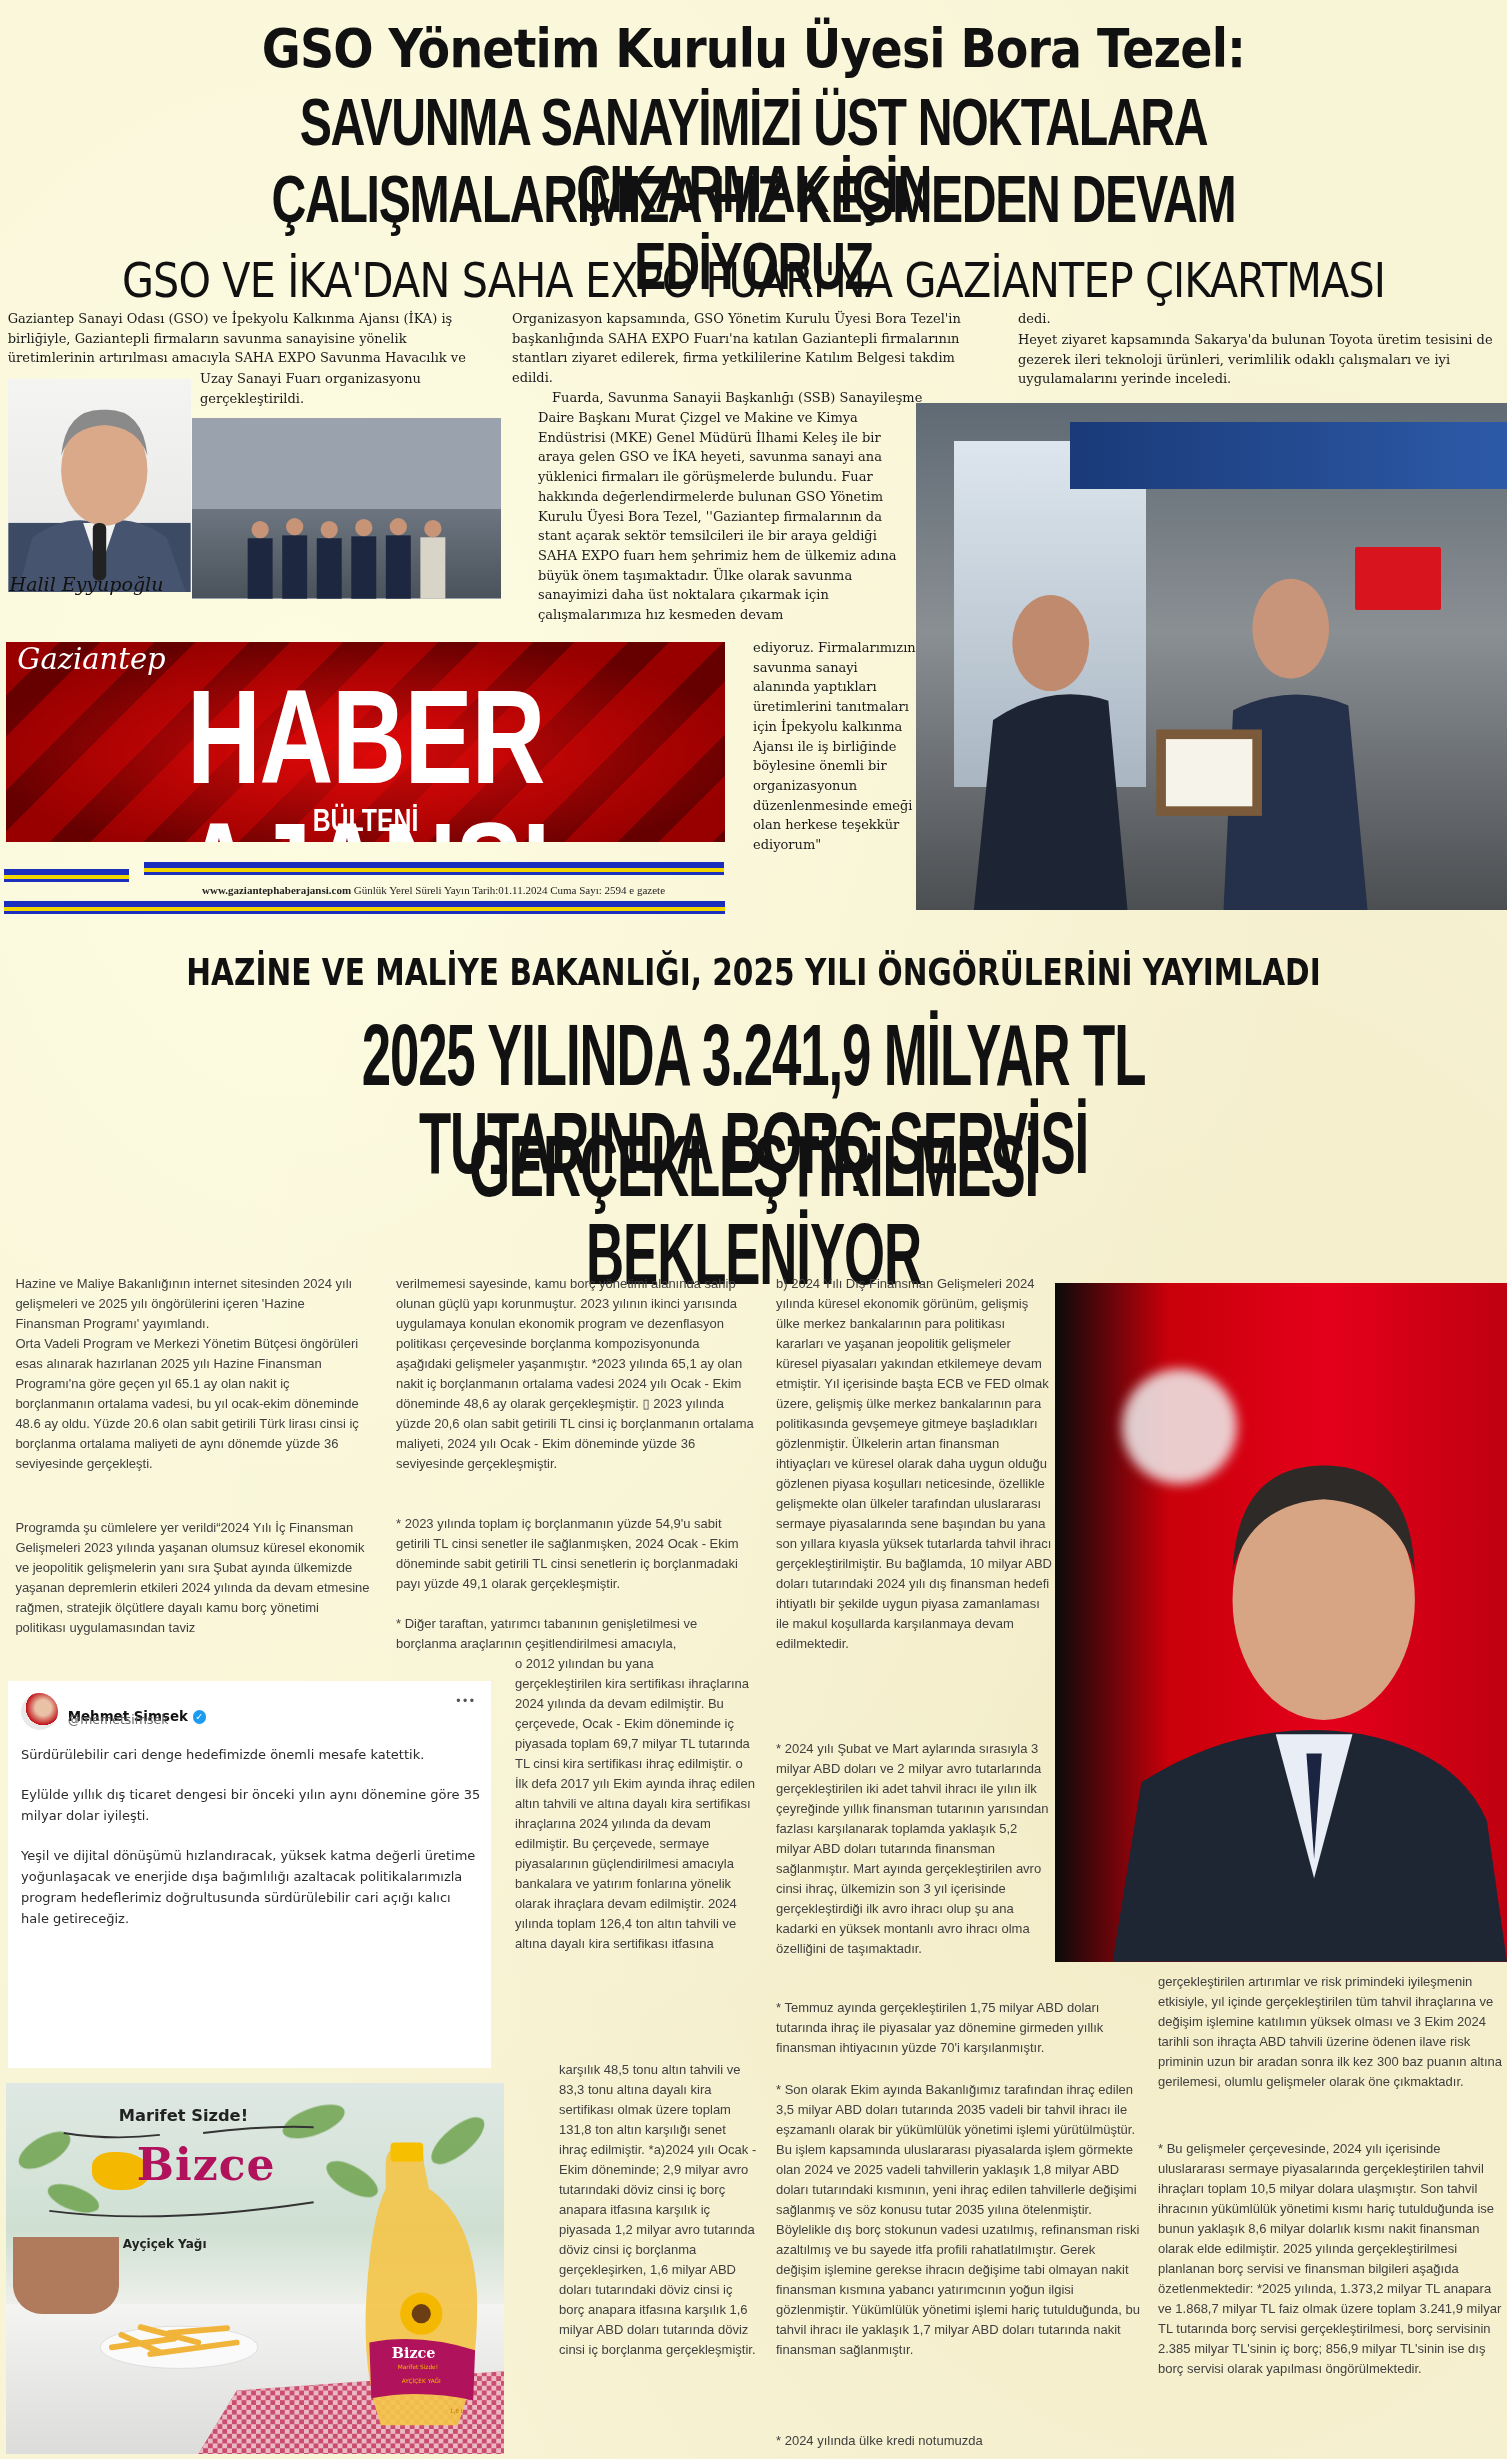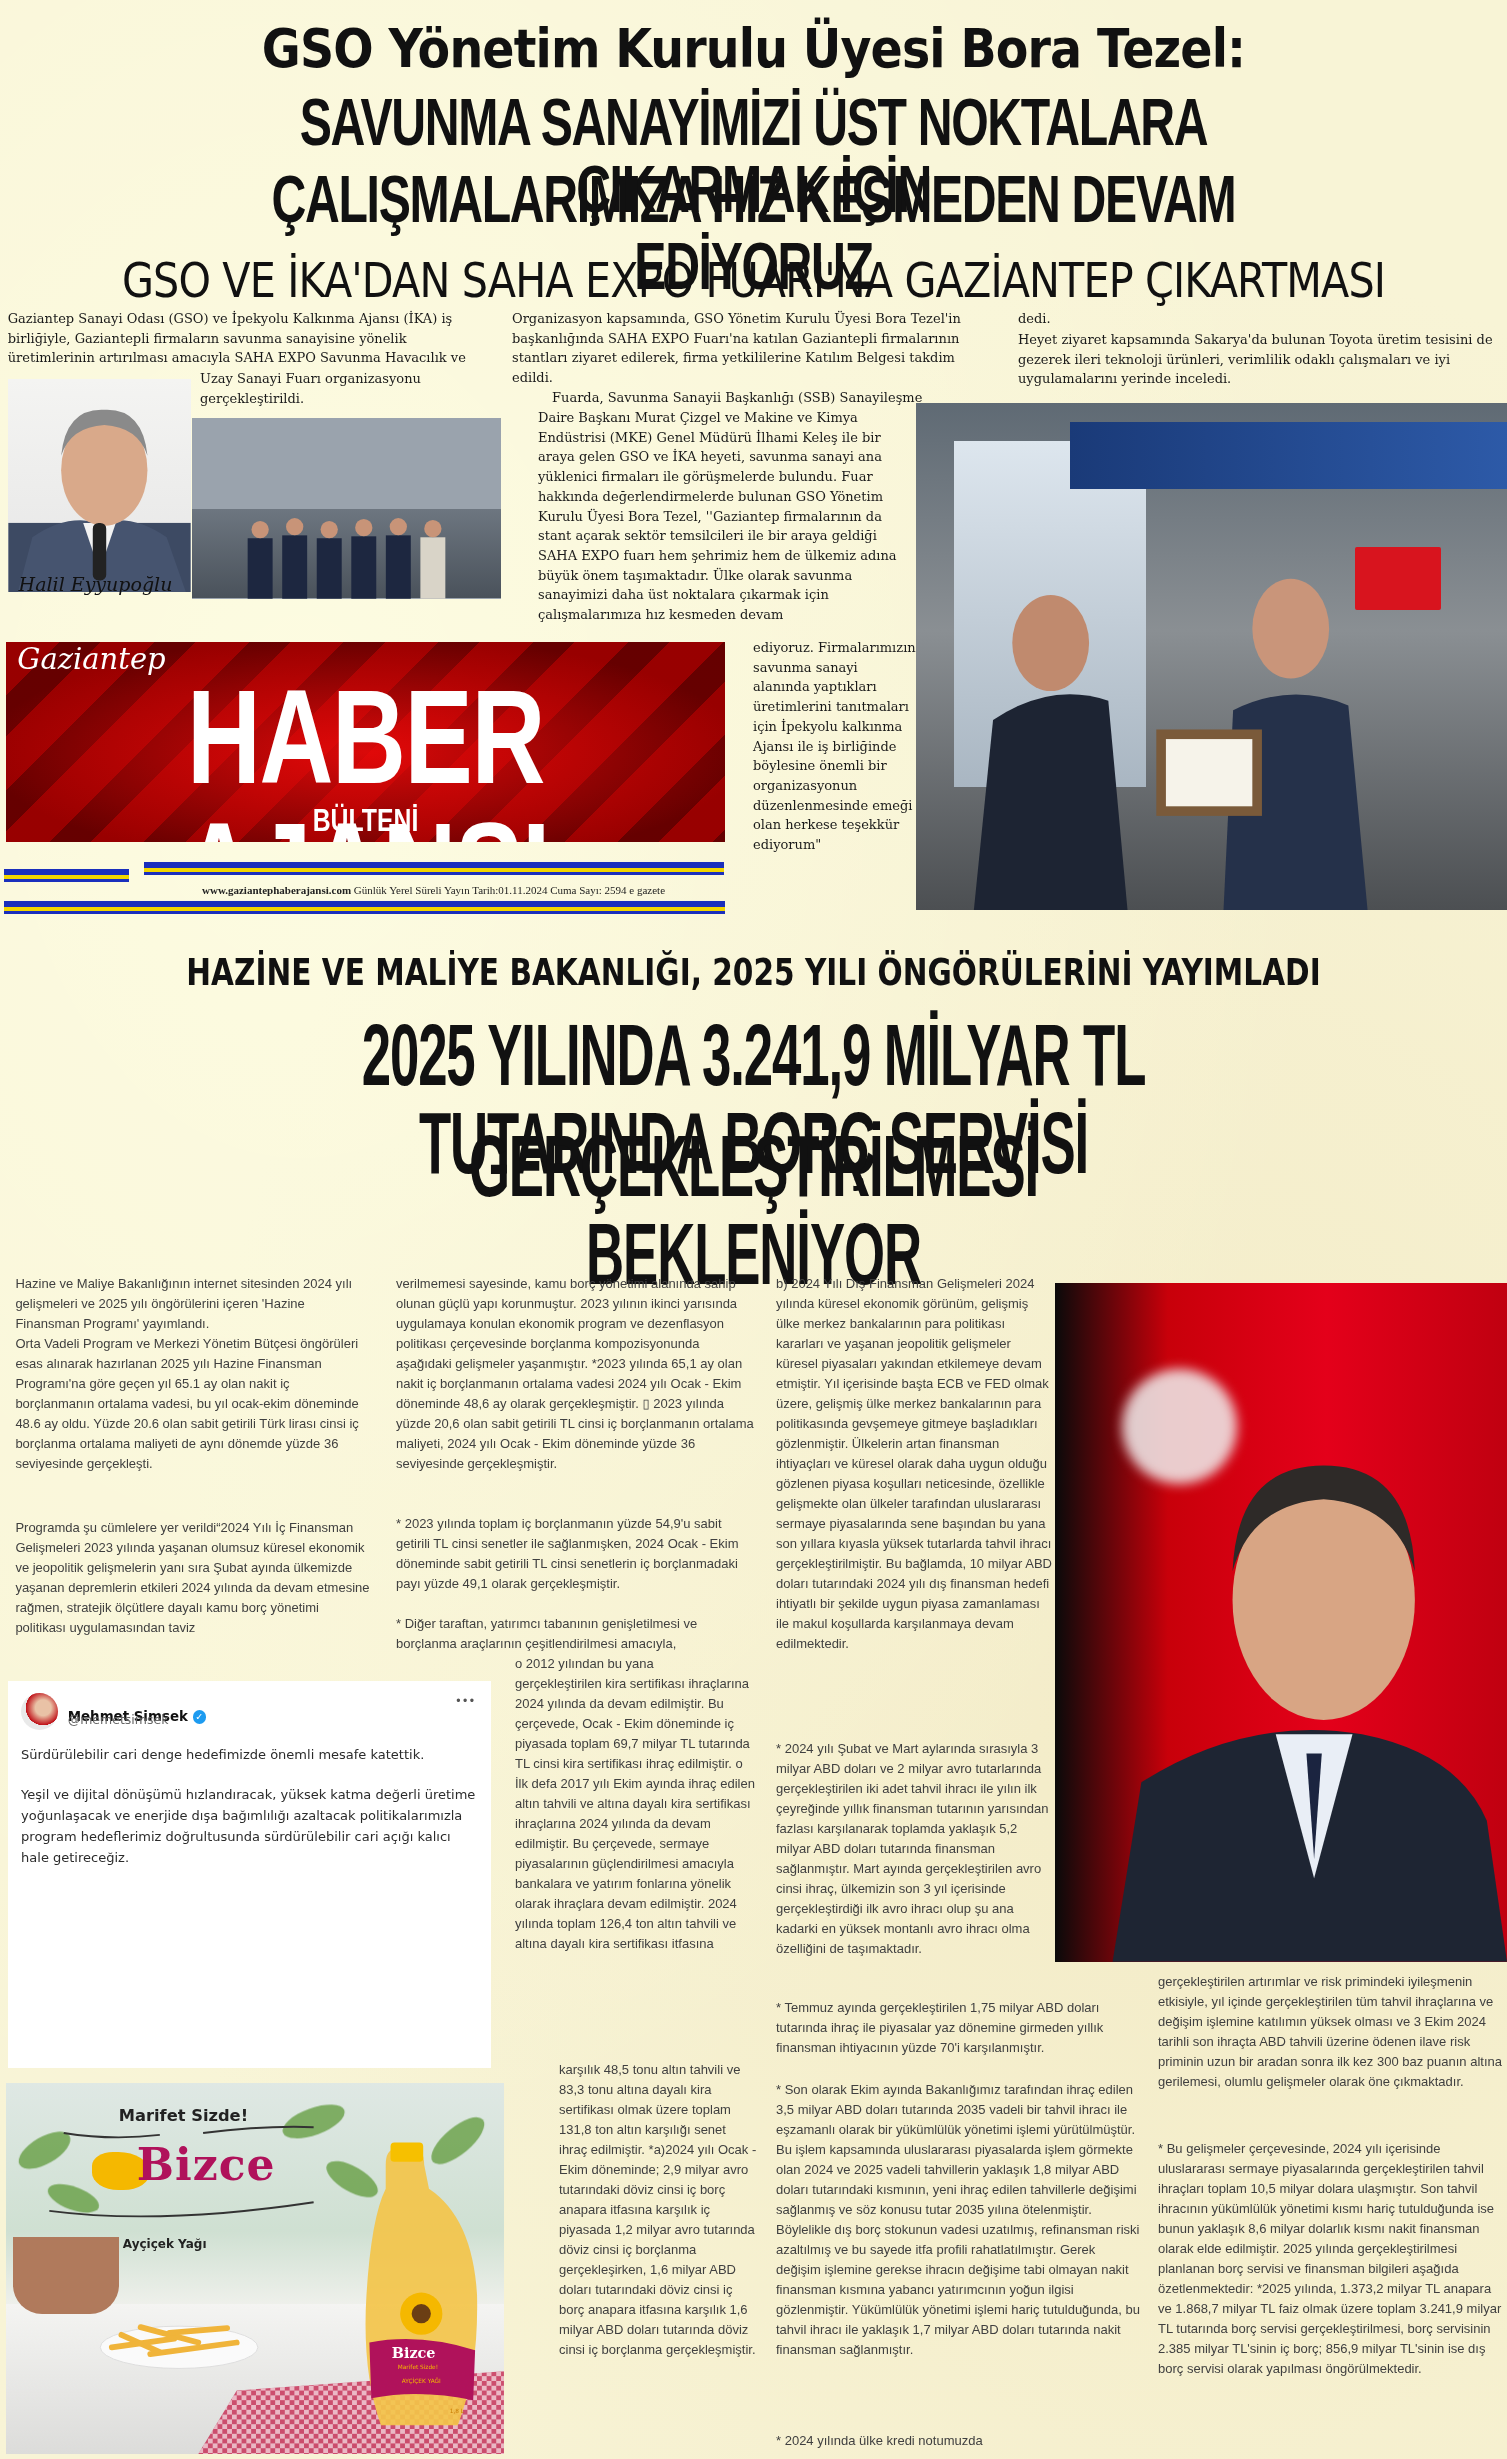--- a/index.html
+++ b/index.html
@@ -90,21 +90,21 @@
 <div class="abs photo" style="left:7.7px; top:379px; width:183px; height:213px; background:linear-gradient(180deg,#f4f4f2 0%,#e6e6e6 100%);">
   <svg width="183" height="213" viewBox="0 0 190 222">
     <rect x="0" y="150" width="190" height="72" fill="#3d4a63"></rect>
     <path d="M10 222 L25 165 Q60 140 95 150 Q130 140 165 165 L185 222 Z" fill="#46546f"></path>
     <path d="M78 150 L95 200 L112 150 Z" fill="#f2f2f2"></path>
     <ellipse cx="100" cy="95" rx="45" ry="58" fill="#d9a98a"></ellipse>
     <path d="M55 80 Q60 30 100 32 Q140 30 145 80 Q135 50 100 48 Q65 50 55 80 Z" fill="#8a8a8a"></path>
     <rect x="88" y="150" width="14" height="60" rx="6" fill="#222"></rect>
   </svg>
 </div>
-<div class="abs" style="left:9.6px; top:573px; font-family:'DejaVu Serif',serif; font-style:italic; font-size:19px; color:#111;padding-left:9px;">Halil Eyyupoğlu</div>
+<div class="abs" style="left:9.6px; top:573px; font-family:'DejaVu Serif',serif; font-style:italic; font-size:19px; color:#111;">Halil Eyyupoğlu</div>
 
 <div class="abs photo" style="left:192px; top:418px; width:309px; height:181px; background:#9aa3ad;">
   <div style="position:absolute; left:0; top:91px; width:309px; height:89px; background:linear-gradient(180deg,#6d7680,#4a525b);"></div>
   <svg style="position:absolute; left:0; top:0;" width="309" height="181" viewBox="0 0 322 188">
     <g fill="#1d2740">
       <rect x="58" y="125" width="26" height="63"></rect>
         <rect x="94" y="122" width="26" height="66"></rect>
         <rect x="130" y="125" width="26" height="63"></rect>
       <rect x="166" y="123" width="26" height="65"></rect>
         <rect x="202" y="122" width="26" height="66"></rect>
@@ -195,20 +195,21 @@
 <div class="abs tweet">
   <div style="position:absolute; left:13.4px; top:11.5px; width:37px; height:37px; border-radius:50%; background:radial-gradient(circle at 60% 40%,#e9c2a6 25%,#c01018 55%,#e9e9e9 56%);"></div>
   <div style="position:absolute; left:60px; top:28px; font-weight:bold; font-size:13.4px; color:#111;">
     <span>Mehmet Simsek</span>
     <span style="display:inline-block; width:13.4px; height:13.4px; border-radius:50%; background:#1d9bf0; color:#fff; font-size:9.6px; line-height:13.4px; text-align:center; vertical-align:middle;">✓</span>
   </div>
   <div style="position:absolute; left:60px; top:31px; font-size:12.5px; color:#666;">@memetsimsek</div>
   <div style="position:absolute; right:15.4px; top:13.4px; font-size:11.5px; color:#555;">•••</div>
   <div style="position:absolute; left:13.4px; top:63px; width:461px;">
     <p>Sürdürülebilir cari denge hedefimizde önemli mesafe katettik.</p>
+    <p>Eylülde yıllık dış ticaret dengesi bir önceki yılın aynı dönemine göre 35 milyar dolar iyileşti.</p>
     <p>Yeşil ve dijital dönüşümü hızlandıracak, yüksek katma değerli üretime yoğunlaşacak ve enerjide dışa bağımlılığı azaltacak politikalarımızla program hedeflerimiz doğrultusunda sürdürülebilir cari açığı kalıcı hale getireceğiz.</p>
   </div>
 </div>
 
 <div class="abs ad">
   <div style="position:absolute; left:0; top:221px; width:498px; height:150px; background:linear-gradient(180deg,#f4f4f2,#dcdcda);"></div>
   <div style="position:absolute; left:7.7px; top:154px; width:106px; height:77px; background:#b07a5c; border-radius:0 0 29px 29px;"></div>
   <svg style="position:absolute; left:0; top:0;" width="498" height="371" viewBox="0 0 518 386">
     <g fill="#5f9a3a" opacity="0.75">
       <ellipse cx="40" cy="70" rx="30" ry="14" transform="rotate(-30 40 70)"></ellipse>

